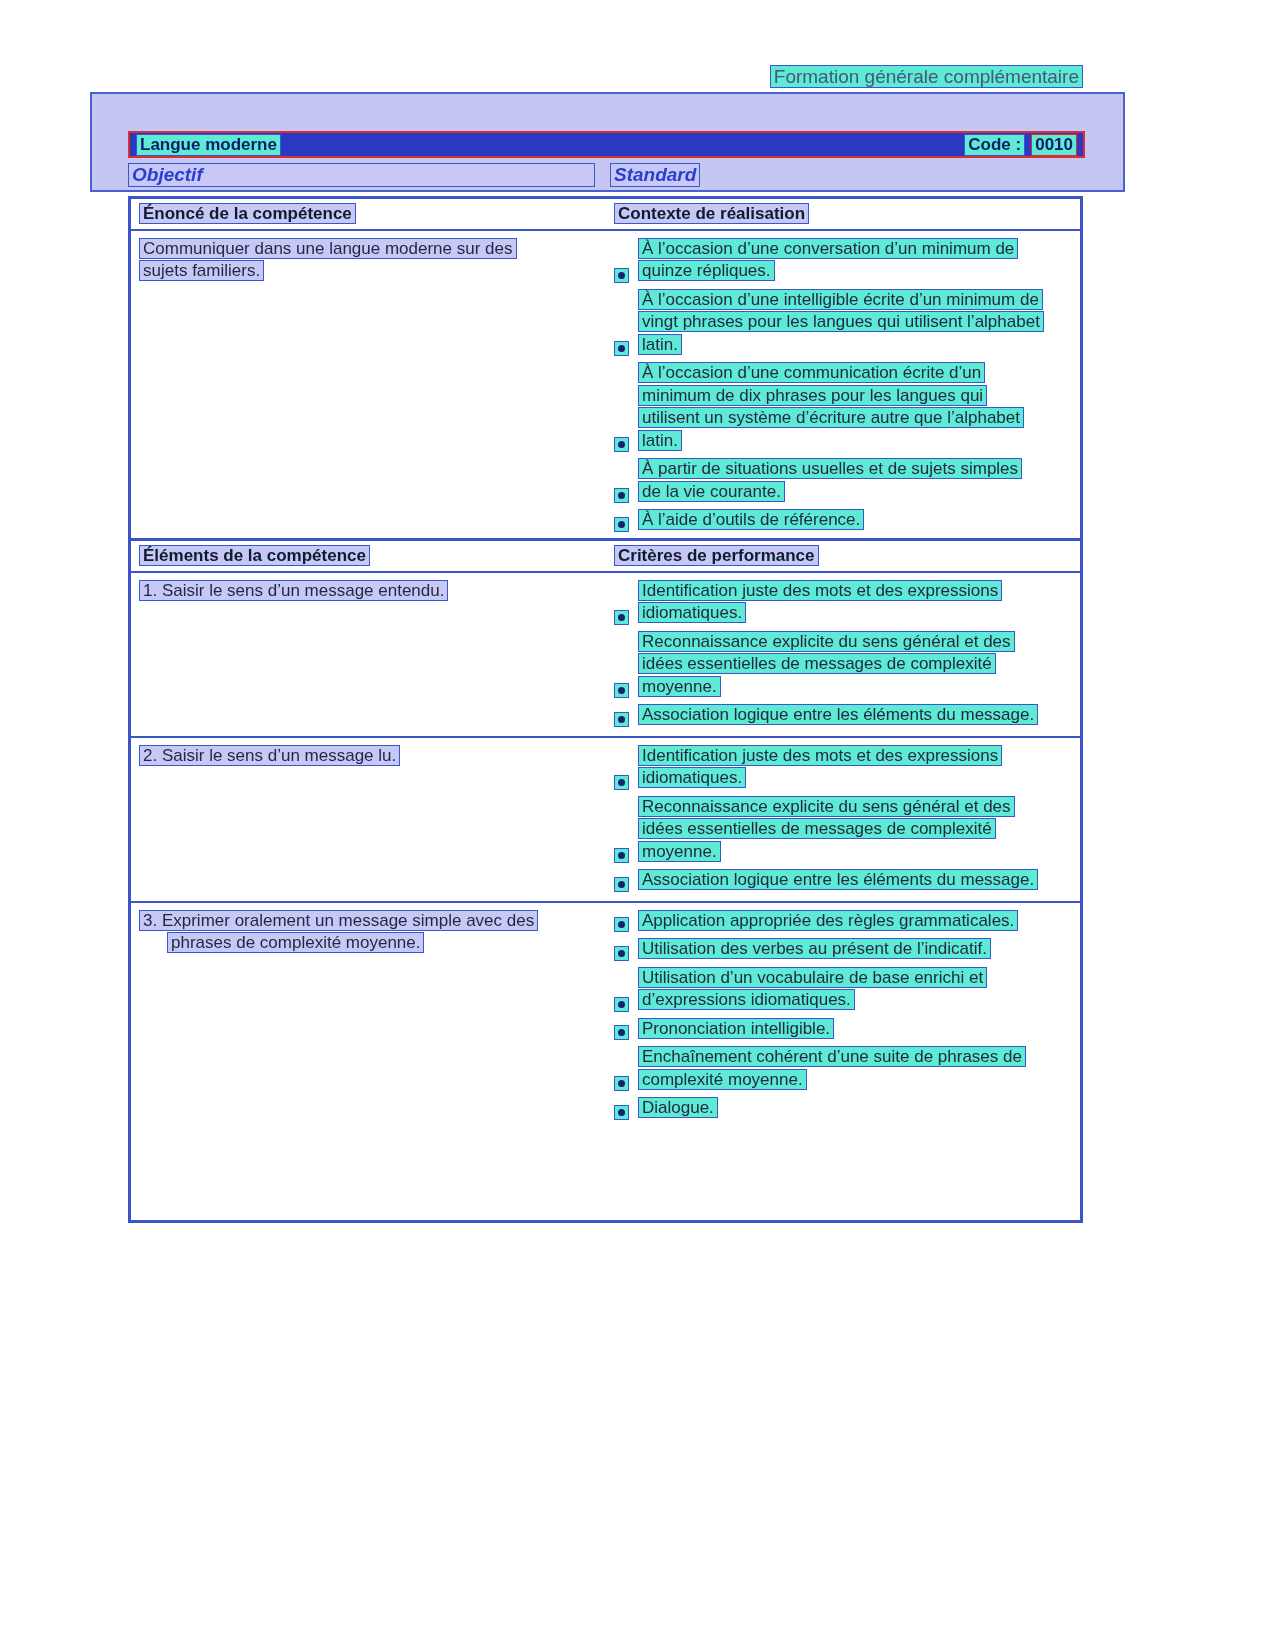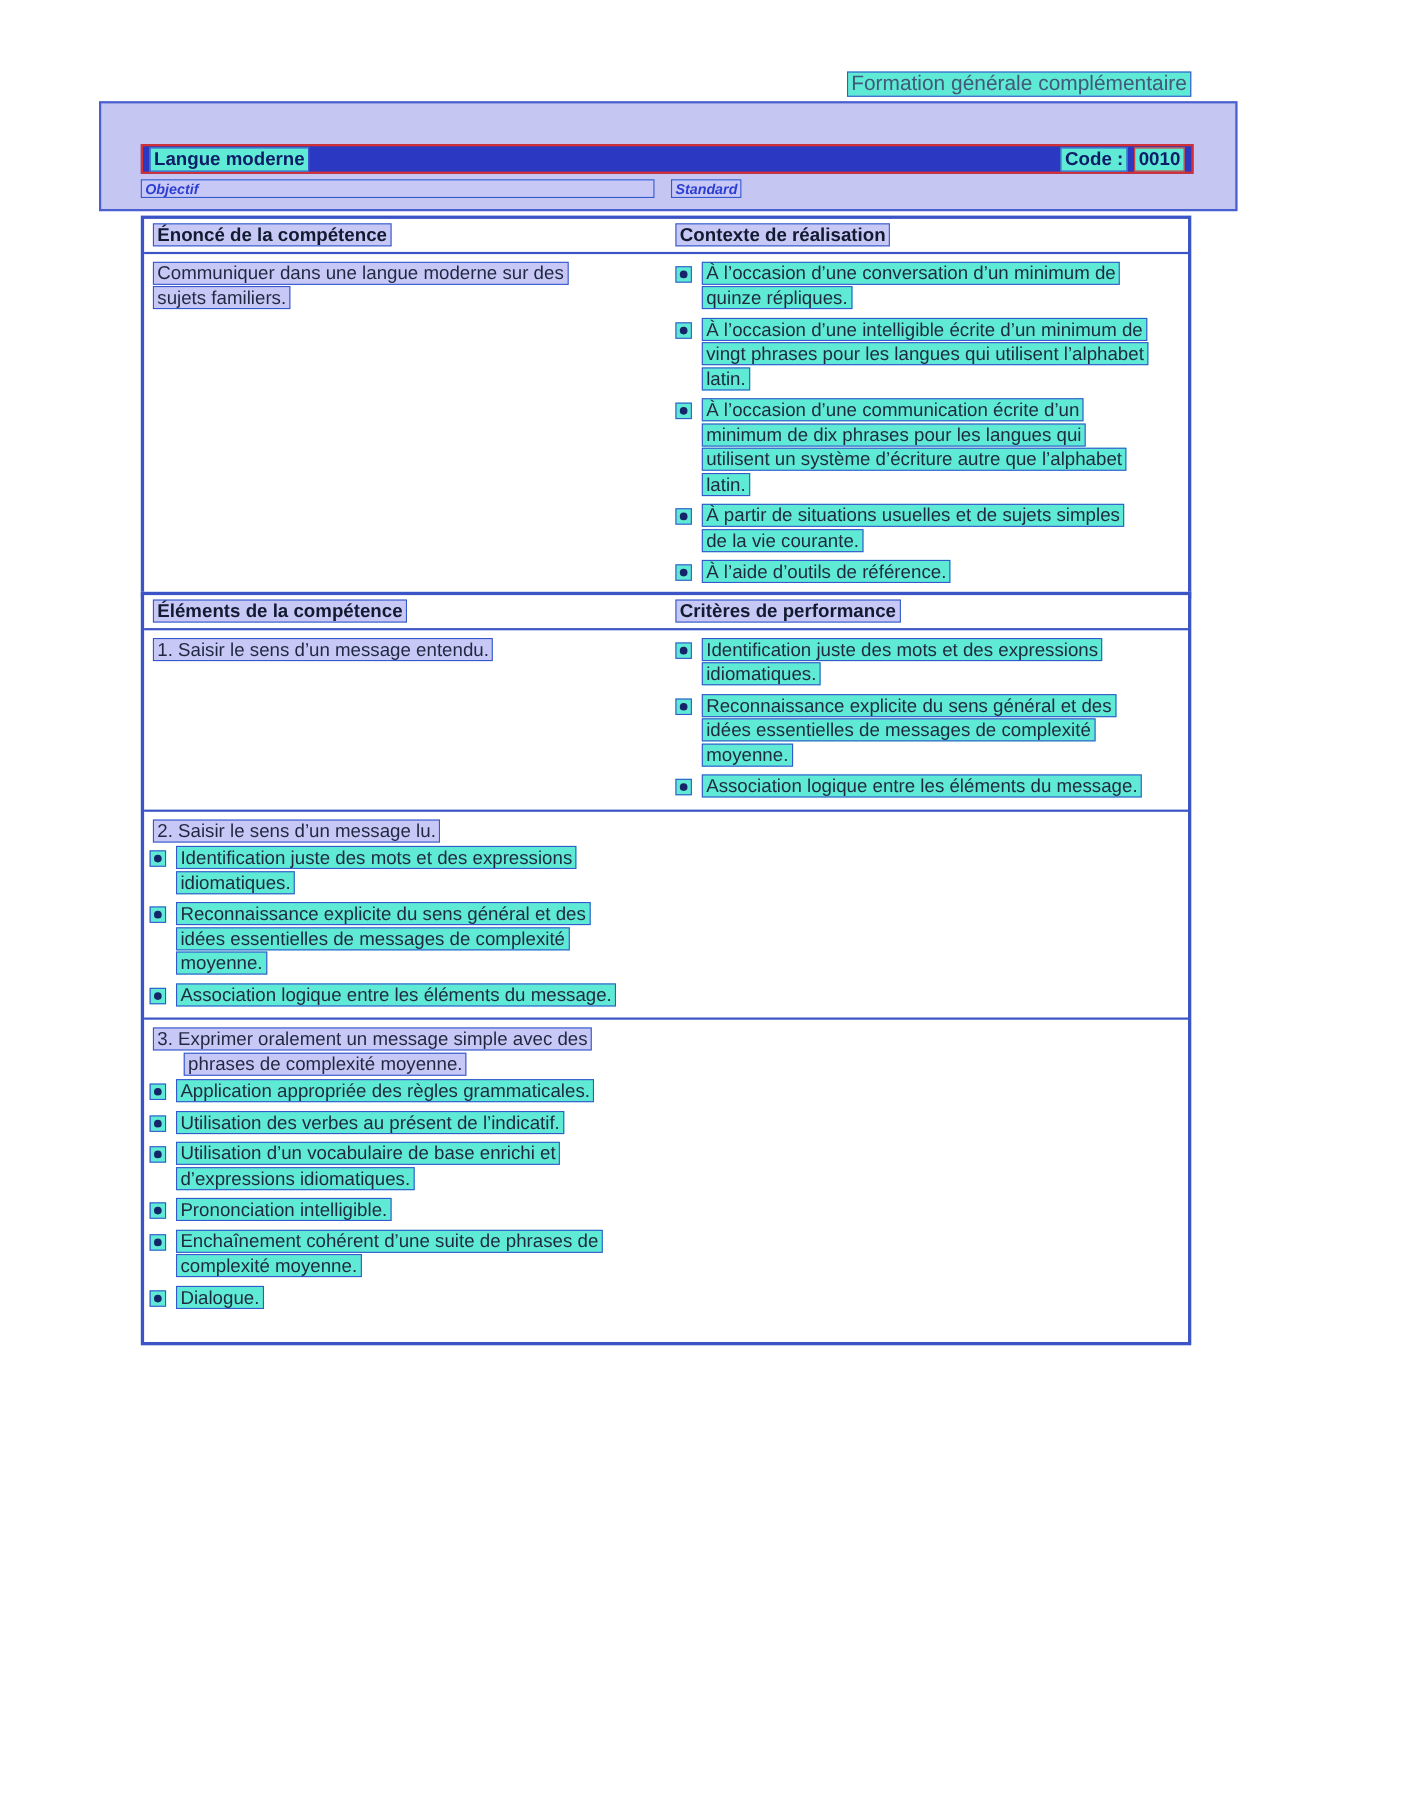--- a/index.html
+++ b/index.html
@@ -35,21 +35,21 @@
   .course-bar {
     position:absolute; left:36px; top:37px; width:957px; height:27px;
     background:#2a38c2; border:2px solid #d83030;
     display:flex; align-items:center; padding:0 6px;
     font-size:17px; color:#0e1b66; font-weight:bold;
   }
   .course-bar .spacer { flex:1; }
   .course-bar .code-value { margin-left:6px; border:1px solid #d83030; }
   .obj-row {
     position:absolute; left:36px; top:69px; width:957px;
-    display:flex; font-size:13px; font-weight:bold; font-style:italic; color:#2c3ed2;
+    display:flex; font-size:19px; font-weight:bold; font-style:italic; color:#2c3ed2;
   }
   .obj-cell { width:482px; }
   .obj-cell .hl { display:inline-block; width:467px; }
   .std-cell { flex:1; }
   .std-cell .hl { display:inline-block; }
 
   
   .table {
     position:absolute; left:128px; width:955px;
     border:3px solid #3b55c6; background:#ffffff;
@@ -57,28 +57,28 @@
   }
   .table1 { top:196px; min-height:335px; }
   .table2 { top:538px; min-height:685px; }
 
   .t-header { display:flex; border-bottom:2px solid #3b55c6; padding:4px 0 3px; }
   .t-h-left  { width:478px; padding-left:8px; }
   .t-h-right { flex:1; padding-left:5px; }
   .t-header .hl { font-weight:bold; color:#101a30; }
 
   .t-row { display:flex; padding:5px 0 9px; }
-  .t-row + .t-row { border-top:2px solid #3b55c6;flex-direction:column; }
+  .t-row + .t-row { border-top:2px solid #3b55c6; }
   .t-left  { width:478px; padding:2px 14px 0 8px; }
   .t-right { flex:1; padding:2px 10px 0 5px; }
   .t-left .hl { display:inline; }
   .left-text { display:block; max-width:412px; }
   .hanging { padding-left:28px; text-indent:-28px; }
 
-  .bullet-row { display:flex; align-items:flex-start; margin-bottom:6px; }
+  .bullet-row { display:flex; align-items:flex-end; margin-bottom:6px; }
   .bullet-row:last-child { margin-bottom:0; }
   .dot-wrap {
     flex:0 0 auto; width:15px; height:15px; margin-top:4px; margin-right:9px;
     display:inline-flex; align-items:center; justify-content:center; padding:0;
   }
   .dot { width:7px; height:7px; border-radius:50%; background:#16246a; }
   .b-text { display:inline; max-width:397px; }
   .b-text-wrap { max-width:403px; }
 
   

